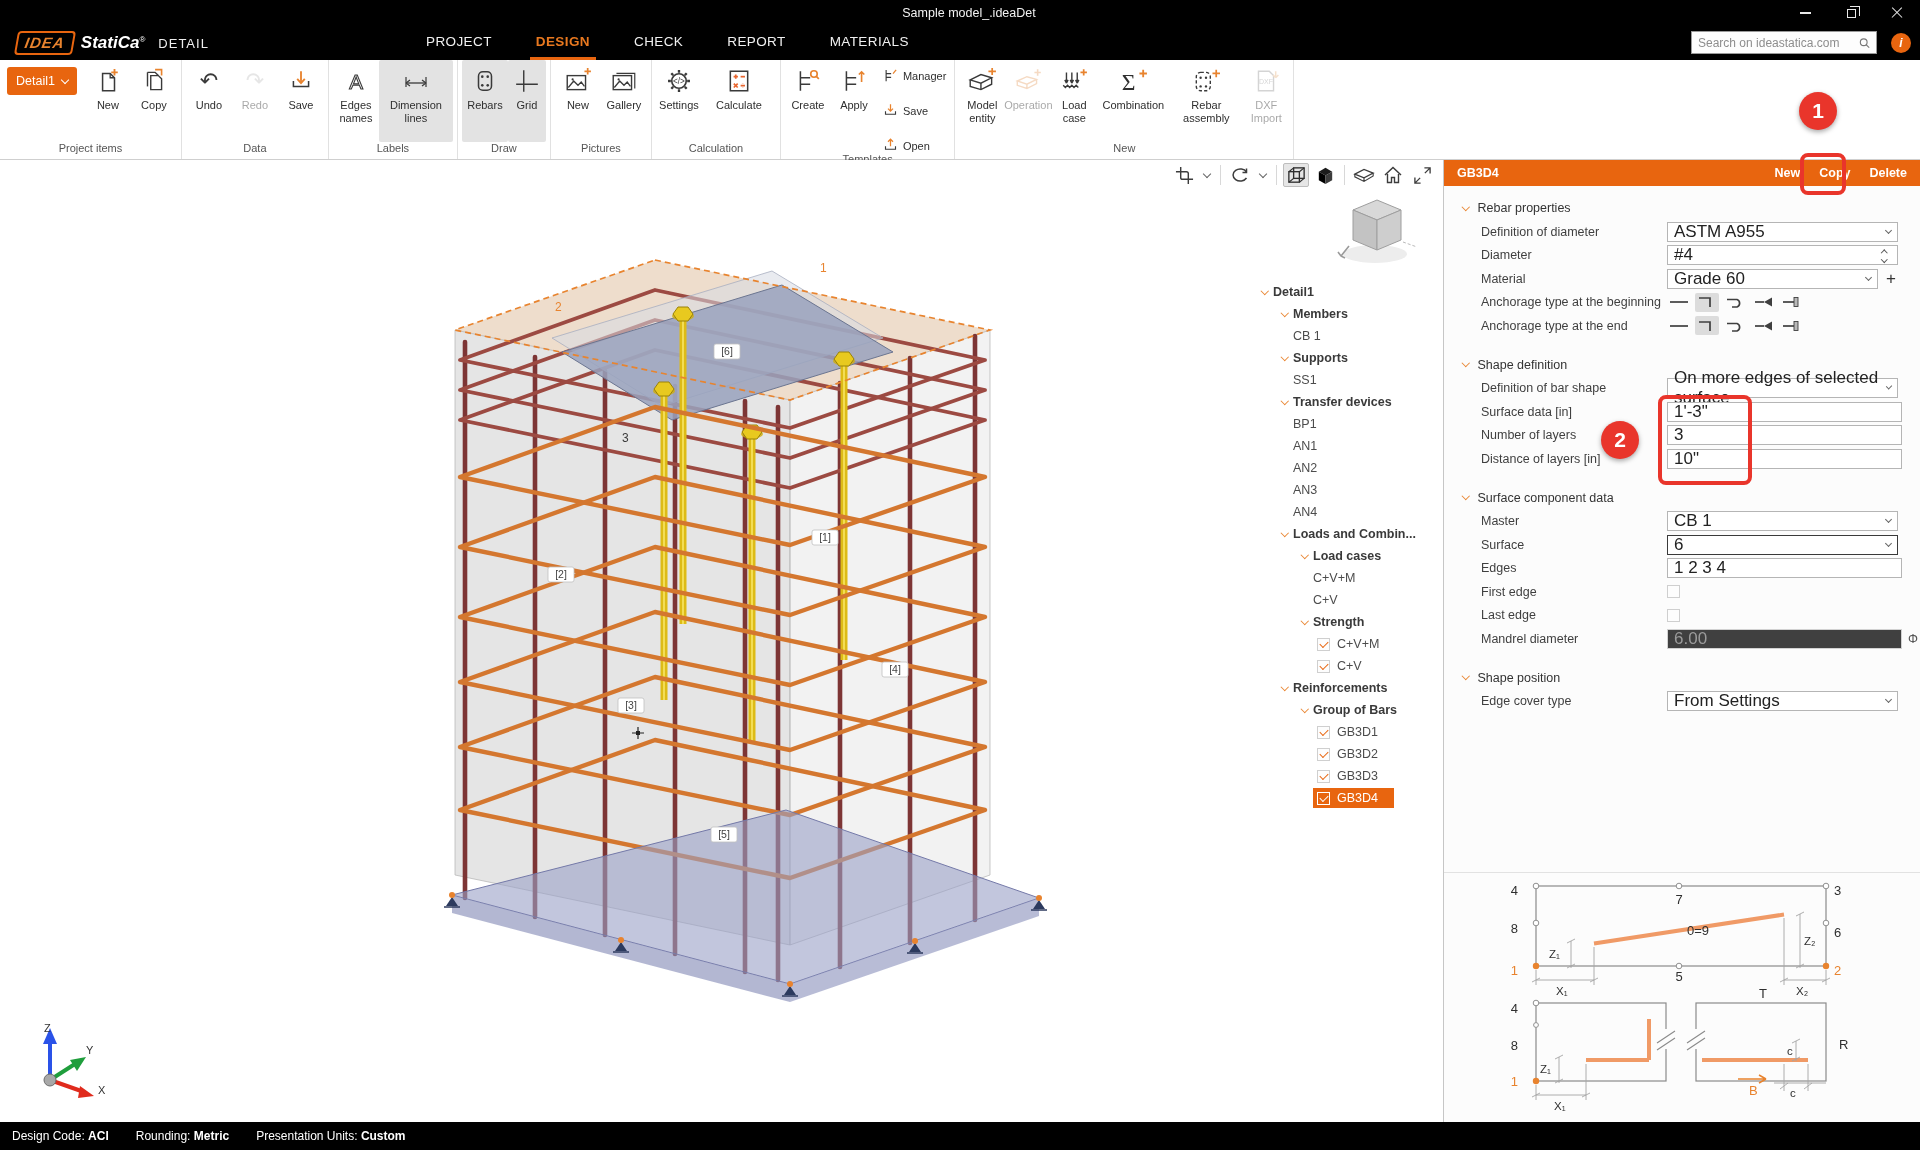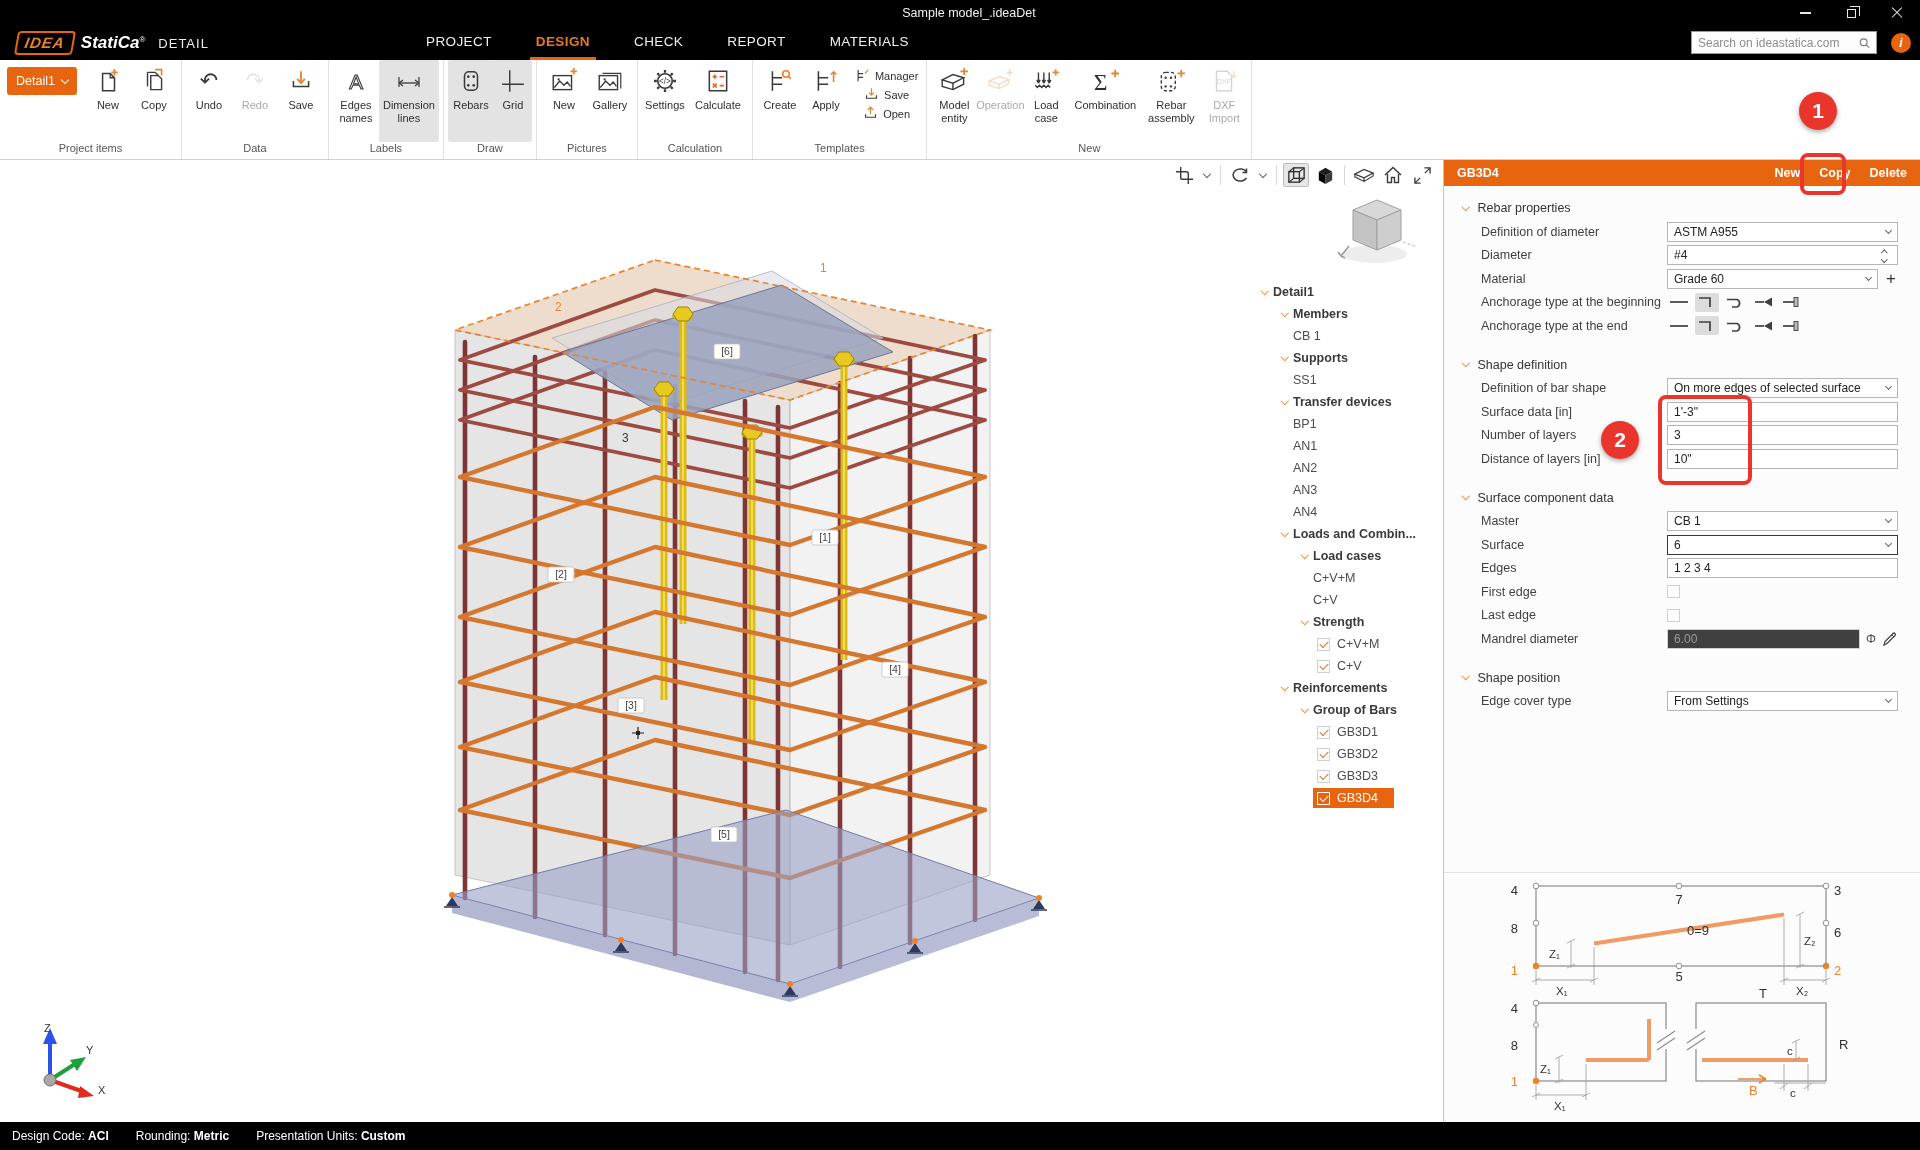--- a/index.html
+++ b/index.html
@@ -34,31 +34,31 @@
   .searchbox input { flex:1; border:none; outline:none; background:transparent; font-size:12px; color:#333; font-family:"Liberation Sans",sans-serif; }
   .searchbox input::placeholder { color:#8d8d8d; }
   .infodot { position:absolute; right:9px; top:7px; width:20px; height:20px; border-radius:50%; background:#e8650f; color:#fff; display:flex; align-items:center; justify-content:center; font-size:12px; font-weight:bold; font-style:italic; cursor:pointer; }
 
   
   .ribbon { position:absolute; left:0; top:60px; width:1920px; height:100px; background:#fff; border-bottom:1px solid #cfcfcf; display:flex; }
   .rgroup { display:flex; flex-direction:column; border-right:1px solid #e1e1e1; padding:0 4px; }
   .rgroup-content { flex:1; display:flex; align-items:stretch; }
   .rgroup-label { height:17px; text-align:center; font-size:11px; color:#555; padding-bottom:2px; }
   .rbtn { width:46px; display:flex; flex-direction:column; align-items:center; padding-top:5px; cursor:pointer; border-radius:2px; }
-  .rbtn.wide { width:60px; } .rbtn.wider { width:72px; }
+  .rbtn.wide { width:74px; } .rbtn.wider { width:72px; }
   .rbtn.active { background:#e3e3e3; }
   .rbtn.disabled { opacity:.42; cursor:default; }
   .ricon { width:30px; height:32px; display:flex; align-items:center; justify-content:center; }
   .ricon svg { display:block; }
   .rlabel { font-size:11px; line-height:1.15; color:#2f2f2f; text-align:center; padding-top:2px; }
   .uglyph { font-size:22px; color:#3a3a3a; line-height:1; }
   .uglyph.dim { color:#c4c4c4; }
   .chip { height:28px; margin:7px 8px 0 3px; background:#e8650f; border-radius:3px; color:#fff; display:flex; align-items:center; gap:7px; padding:0 9px; font-size:12.5px; cursor:pointer; align-self:flex-start; }
   .chev { width:6px; height:6px; border-right:1.5px solid currentColor; border-bottom:1.5px solid currentColor; transform:rotate(45deg); display:inline-block; margin-top:-3px; }
-  .tstack { display:flex; flex-direction:column; justify-content:flex-start; padding:8px 4px 0 6px; gap:4px;align-items:center; }
+  .tstack { display:flex; flex-direction:column; justify-content:flex-start; padding:8px 4px 0 6px; gap:20px; }
   .tstack-row { display:flex; align-items:center; gap:5px; font-size:11px; color:#2f2f2f; cursor:pointer; }
 
   
   .main { position:absolute; left:0; top:160px; width:1920px; height:962px; display:flex; }
   .viewport { position:relative; flex:1; background:#fff; overflow:hidden; }
 
   .vp-toolbar { position:absolute; top:3px; right:8px; display:flex; align-items:center; gap:3px; }
   .vbtn { width:26px; height:24px; display:flex; align-items:center; justify-content:center; cursor:pointer; border-radius:2px; border:1px solid transparent; }
   .vbtn.active { background:#e6e6e6; border-color:#bdbdbd; }
   .vbtn-chev { width:14px; height:24px; display:flex; align-items:center; justify-content:center; color:#666; cursor:pointer; }
@@ -87,21 +87,21 @@
   .phead { height:26px; background:#e8650f; color:#fff; display:flex; align-items:center; padding:0 13px; }
   .phead-title { flex:1; font-size:12.5px; font-weight:bold; }
   .pact { font-size:12.5px; font-weight:bold; margin-left:19px; cursor:pointer; }
   .pcontent { padding:10px 22px 0 19px; }
   .psec { margin-bottom:15px; }
   .psec-h { display:flex; align-items:center; gap:9px; height:24px; font-size:12.5px; font-weight:normal; color:#333; cursor:pointer; }
   .psec-h .chev { color:#e8832e; width:5.5px; height:5.5px; }
   .prow { display:flex; align-items:center; height:23.5px; padding-left:18px; }
   .plabel { width:186px; flex:none; font-size:12.5px; color:#3f3f3f; }
   .pctl { flex:1; display:flex; align-items:center; gap:6px; }
-  .sel, .tinp { flex:1; height:20px; border:1px solid #b5b5b5; background:#fff; font-size:12px; color:#222; }
+  .sel, .tinp { flex:1; height:20px; border:1px solid #b5b5b5; background:#fff; font-size:17px; color:#222; }
   .sel { display:flex; align-items:center; justify-content:space-between; padding:0 6px; cursor:pointer; }
   .sel .chev { color:#666; width:5px; height:5px; }
   .sel.focused { border:1.5px solid #3a3a3a; }
   .tinp { padding:0 6px; outline:none; font-family:"Liberation Sans",sans-serif; }
   .tinp:disabled { background:#404040; color:#9b9b9b; border-color:#d2d2d2; }
   .spin { display:flex; flex-direction:column; justify-content:center; gap:2px; width:14px; }
   .spin .chev { width:4.5px; height:4.5px; color:#555; margin:0 auto; }
   .chev.up { transform:rotate(-135deg); margin-top:2px; }
   .plus { font-size:17px; color:#333; width:14px; text-align:center; cursor:pointer; line-height:1; }
   .anchrow { display:flex; gap:4px; }

